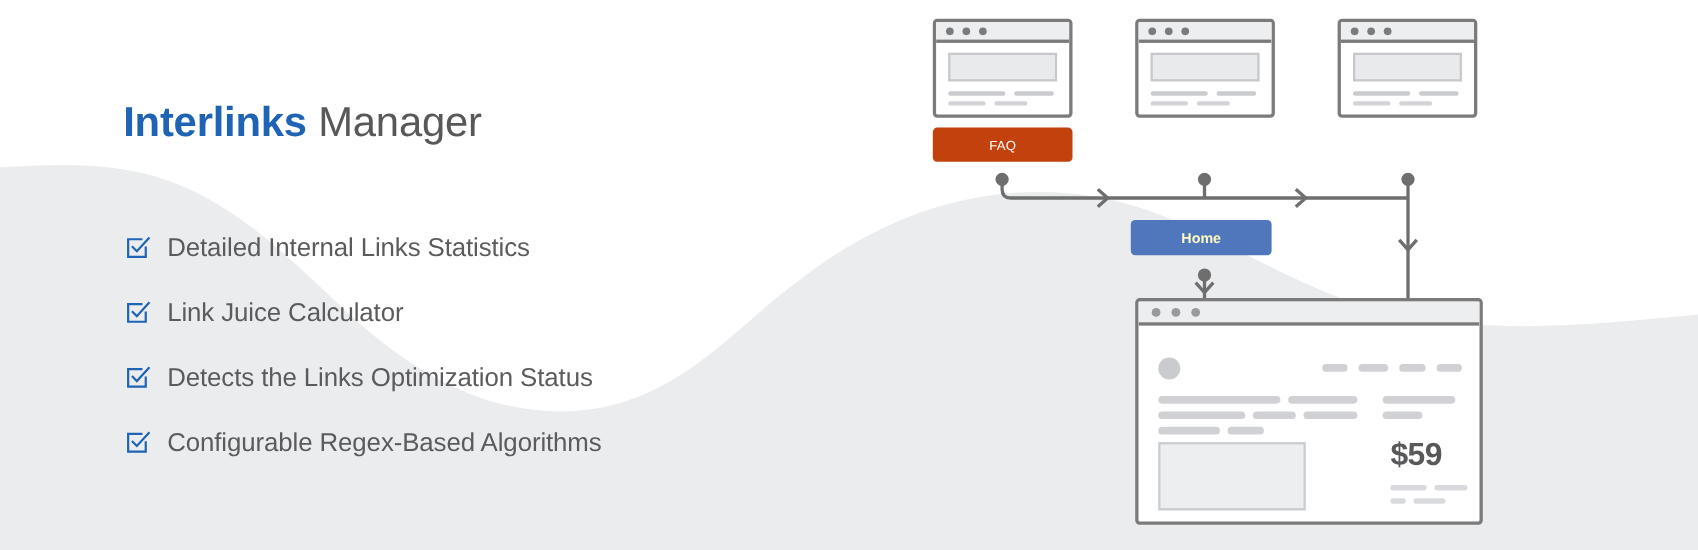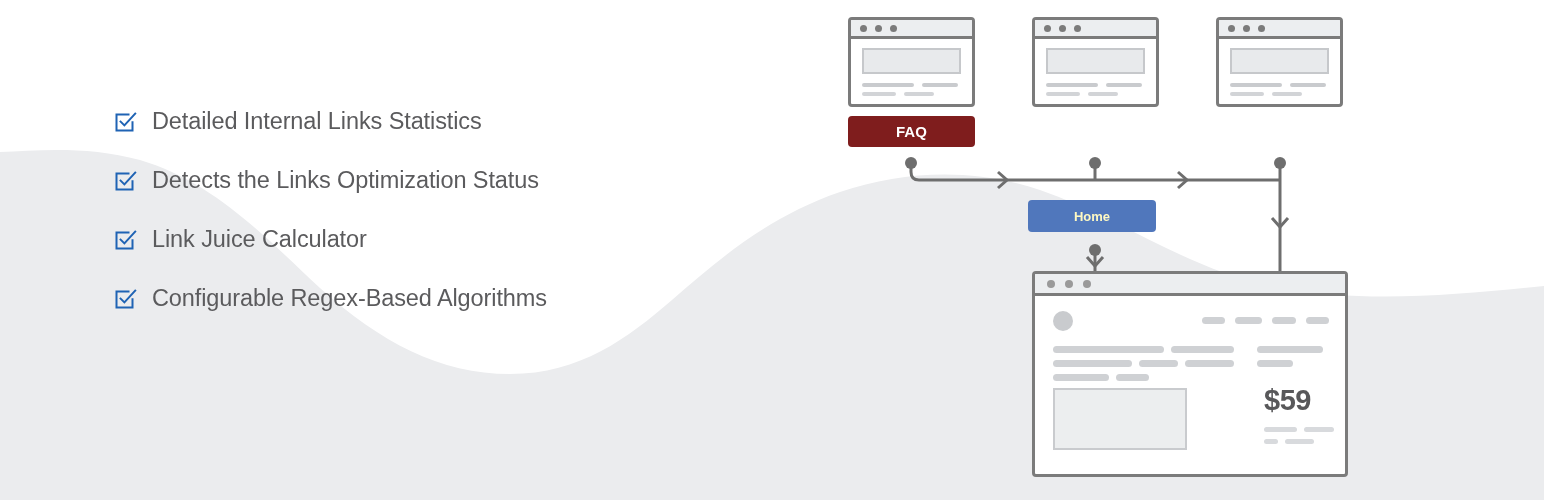--- a/index.html
+++ b/index.html
@@ -142,25 +142,25 @@
   }
   .bar-light {
     background: #d2d4d7;
   }
 
   
   .page-btn {
     position: absolute;
     box-sizing: border-box;
     height: 31px;
-    background: #7f1d1d;
+    background: #c2410c;
     border-radius: 4px;
     color: #ffffff;
-    font-size: 15px;
-    font-weight: bold;
+    font-size: 12px;
+    font-weight: normal;
     display: flex;
     align-items: center;
     justify-content: center;
     letter-spacing: 0.1px;
   }
   .home-btn {
     position: absolute;
     box-sizing: border-box;
     width: 128px;
     height: 32px;
@@ -211,20 +211,21 @@
   .big-dot {
     width: 8px;
     height: 8px;
     border-radius: 50%;
     background: #9a9a9a;
     flex: 0 0 8px;
   }
   .big-body {
     position: relative;
     height: 134px;
+    margin-top: 14px;
   }
   .avatar {
     position: absolute;
     left: 18px;
     top: 15px;
     width: 20px;
     height: 20px;
     border-radius: 50%;
     background: #c9cbce;
   }
@@ -306,45 +307,48 @@
              C 580 374, 628 338, 672 300
              C 720 258, 770 216, 840 192
              C 905 170, 975 168, 1040 190
              C 1120 217, 1190 272, 1280 288
              C 1370 304, 1460 294, 1544 286
              L 1544 500 L 0 500 Z" fill="#ebecee"></path>
   </svg>
 
   <div class="left-col">
 
+    <h1 class="headline">
+      <span class="brand">Interlinks</span><span class="brand-rest"> Manager</span>
+    </h1>
 
     <ul class="feature-list">
 
       <li class="feature-item">
         <svg class="check-icon" viewBox="0 0 26 26">
           <path d="M20.5 12.2 L20.5 21.5 L4.5 21.5 L4.5 5.5 L17.5 5.5" fill="none" stroke="#1f63b4" stroke-width="2"></path>
           <path d="M8.6 12.6 L12.4 16.4 L23.2 4.6" fill="none" stroke="#1f63b4" stroke-width="2" stroke-linecap="square"></path>
         </svg>
         <span class="feature-label">Detailed Internal Links Statistics</span>
       </li>
 
       <li class="feature-item">
         <svg class="check-icon" viewBox="0 0 26 26">
           <path d="M20.5 12.2 L20.5 21.5 L4.5 21.5 L4.5 5.5 L17.5 5.5" fill="none" stroke="#1f63b4" stroke-width="2"></path>
           <path d="M8.6 12.6 L12.4 16.4 L23.2 4.6" fill="none" stroke="#1f63b4" stroke-width="2" stroke-linecap="square"></path>
         </svg>
-        <span class="feature-label">Detects the Links Optimization Status</span>
+        <span class="feature-label">Link Juice Calculator</span>
       </li>
 
       <li class="feature-item">
         <svg class="check-icon" viewBox="0 0 26 26">
           <path d="M20.5 12.2 L20.5 21.5 L4.5 21.5 L4.5 5.5 L17.5 5.5" fill="none" stroke="#1f63b4" stroke-width="2"></path>
           <path d="M8.6 12.6 L12.4 16.4 L23.2 4.6" fill="none" stroke="#1f63b4" stroke-width="2" stroke-linecap="square"></path>
         </svg>
-        <span class="feature-label">Link Juice Calculator</span>
+        <span class="feature-label">Detects the Links Optimization Status</span>
       </li>
 
       <li class="feature-item">
         <svg class="check-icon" viewBox="0 0 26 26">
           <path d="M20.5 12.2 L20.5 21.5 L4.5 21.5 L4.5 5.5 L17.5 5.5" fill="none" stroke="#1f63b4" stroke-width="2"></path>
           <path d="M8.6 12.6 L12.4 16.4 L23.2 4.6" fill="none" stroke="#1f63b4" stroke-width="2" stroke-linecap="square"></path>
         </svg>
         <span class="feature-label">Configurable Regex-Based Algorithms</span>
       </li>
 

